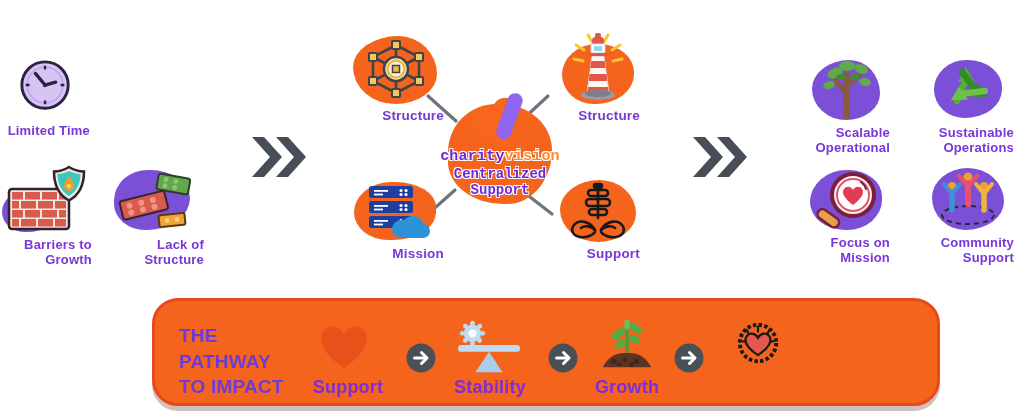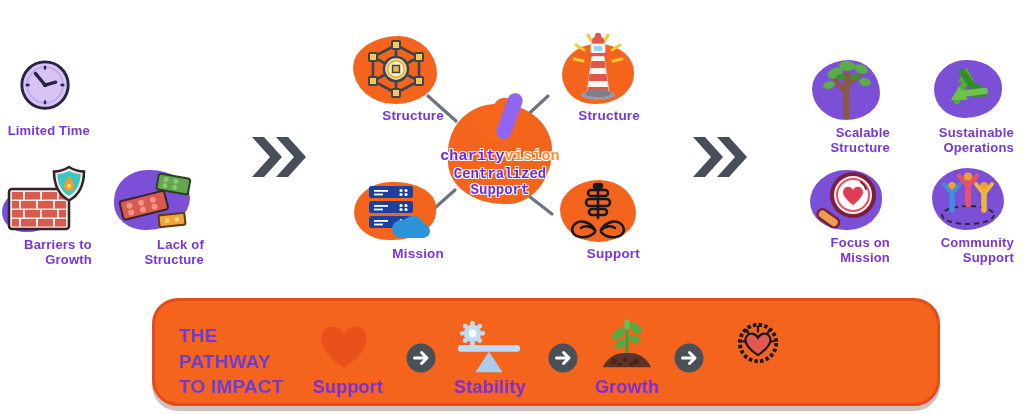--- a/index.html
+++ b/index.html
@@ -287,21 +287,21 @@
           <ellipse cx="45" cy="12" rx="7" ry="4.5" transform="rotate(20 45 12)"></ellipse>
           <ellipse cx="49" cy="25" rx="6" ry="4" transform="rotate(10 49 25)"></ellipse>
           <ellipse cx="13" cy="28" rx="6" ry="4" transform="rotate(-15 13 28)"></ellipse>
         </g>
         <g fill="#3F8F33">
             <ellipse cx="25" cy="20" rx="5" ry="3"></ellipse>
             <ellipse cx="39" cy="20" rx="5" ry="3"></ellipse>
           </g>
       </svg>
     </div>
-    <div class="lbl">Scalable Structure</div>
+    <div class="lbl">Scalable Operational</div>
   </div>
 
   <div class="card" style="left:922px;top:52px;width:92px">
     <div class="iconbox" style="height:72px">
       <div class="blob purple" style="left:12px;top:8px;width:68px;height:58px;border-radius:48% 52% 55% 45%/52% 48% 50% 50%;"></div>
       <svg width="56" height="54" viewBox="0 0 56 54">
         <g stroke-linecap="round">
           <g transform="rotate(0 28 27)">
               <line x1="17" y1="40" x2="26" y2="19" stroke="#54AE35" stroke-width="6.5"></line>
               <polygon points="26,6 34,20 18,21" fill="#54AE35"></polygon>

